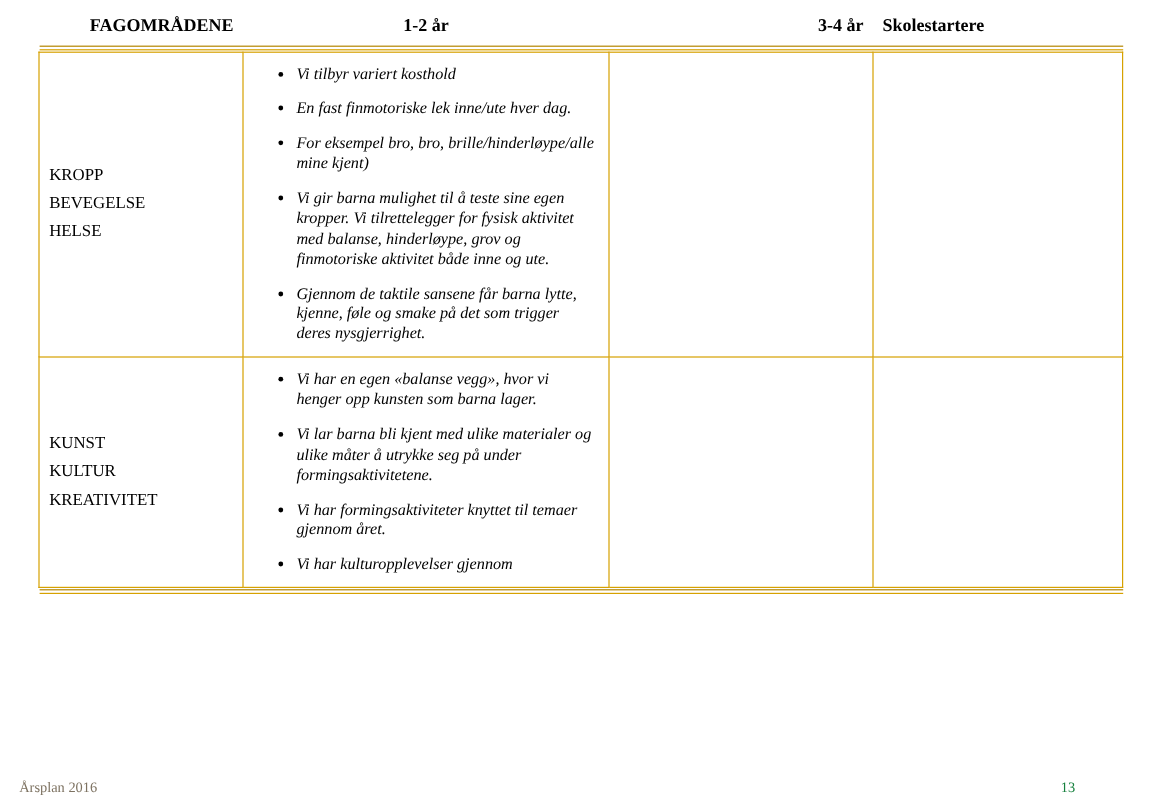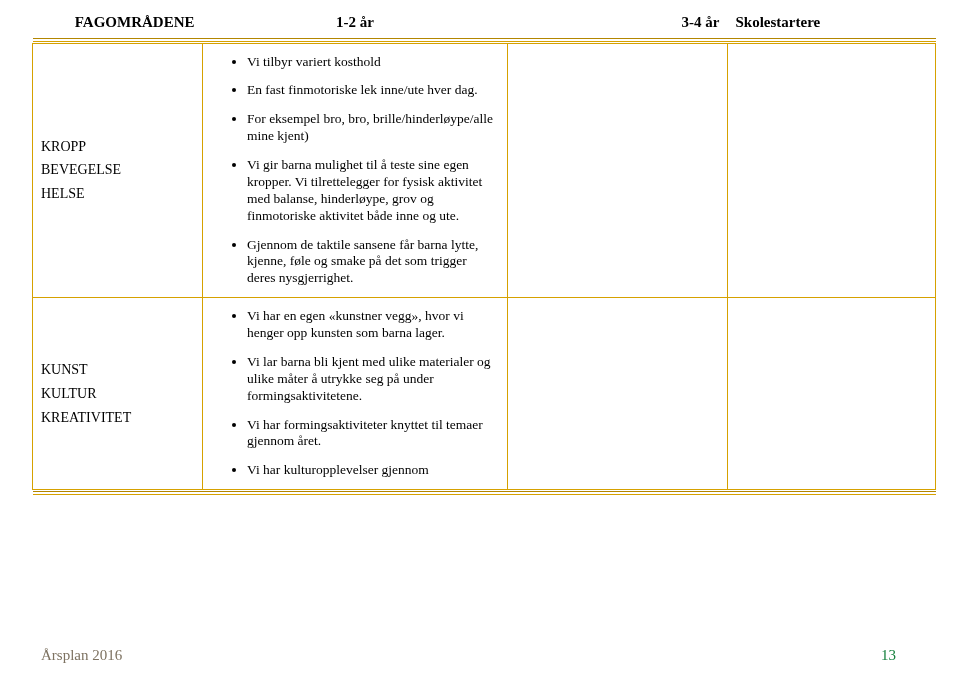--- a/index.html
+++ b/index.html
@@ -49,35 +49,36 @@
     padding-right: 8px;
     vertical-align: middle;
   }
   .content-cell {
     padding: 10px 8px 10px 0;
     vertical-align: top;
   }
   ul {
     list-style: disc;
     padding-left: 44px;
+    font-style: italic;
   }
   ul li {
     margin-bottom: 12px;
     line-height: 1.25;
     padding-right: 4px;
   }
   ul li:last-child { margin-bottom: 0; }
   .footer {
     position: absolute;
     bottom: 10px;
-    left: 41px;
+    left: 16px;
     right: 24px;
     display: flex;
     justify-content: space-between;
-    font-size: 15px;
+    font-size: 12px;
     color: #7d7261;
   }
   .footer .page {
     color: #15803d;
     margin-right: 40px;
   }
 </style>
 </head>
 <body>
 
@@ -115,21 +116,21 @@
       <td></td>
     </tr>
     <tr>
       <td class="rowlabel">
         <div>KUNST</div>
         <div>KULTUR</div>
         <div>KREATIVITET</div>
       </td>
       <td class="content-cell">
         <ul>
-          <li>Vi har en egen «kunstner vegg», hvor vi henger opp kunsten som barna lager.</li>
+          <li>Vi har en egen «balanse vegg», hvor vi henger opp kunsten som barna lager.</li>
           <li>Vi lar barna bli kjent med ulike materialer og ulike måter å utrykke seg på under formingsaktivitetene.</li>
           <li>Vi har formingsaktiviteter knyttet til temaer gjennom året.</li>
           <li>Vi har kulturopplevelser gjennom</li>
         </ul>
       </td>
       <td></td>
       <td></td>
     </tr>
     <tr class="hr-row">
       <td colspan="4" style="border:none;">

